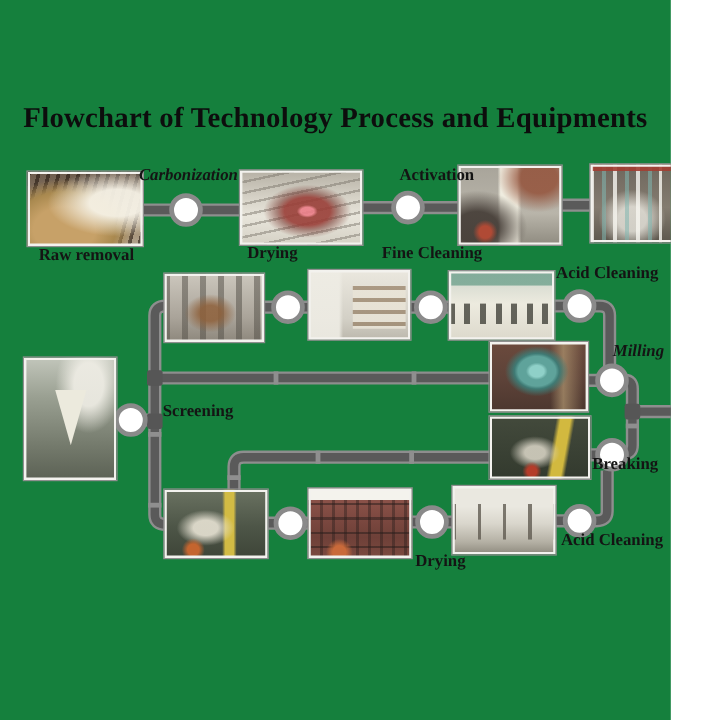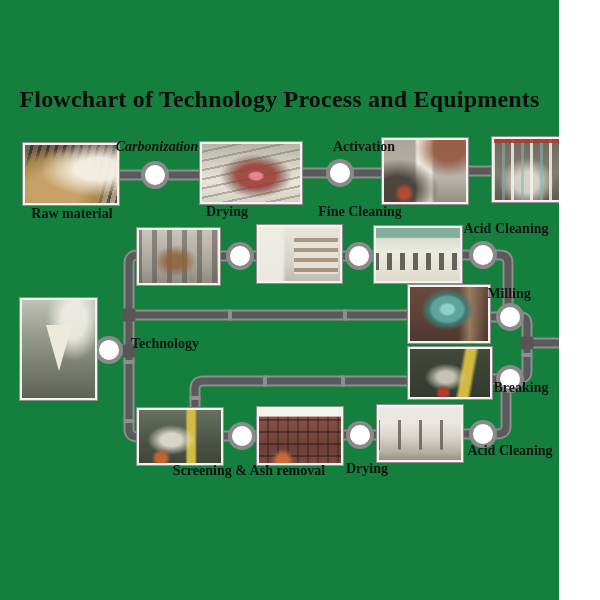--- a/index.html
+++ b/index.html
@@ -69,21 +69,21 @@
       linear-gradient(180deg,#8a5148 18%,#6e4038 70%,#7c4a40 100%);}
   .p-acid2{left:376px;top:404px;width:86px;height:57px;
     background:repeating-linear-gradient(90deg,rgba(93,88,78,.78) 0 3px,rgba(0,0,0,0) 3px 21px) 0 55%/100% 52% no-repeat,
       linear-gradient(180deg,#eae8e0 0 30%,#d9d6cc 55%,#b4b0a4 82%,#8d897d 100%);}
   
   .lbl{position:absolute;transform:translateX(-50%);font-weight:bold;font-size:14px;
        color:#141414;white-space:nowrap;}
   .l-carb{left:157px;top:139px;font-style:italic;}   .l-act{left:364px;top:139px;}
   .l-raw{left:72px;top:206px;}     .l-dry1{left:227px;top:204px;}
   .l-fine{left:360px;top:204px;text-align:center;}   .l-acid1{left:506px;top:221px;}
-  .l-mill{left:509px;top:286px;}   .l-pack{left:165px;top:336px;}
+  .l-mill{left:532px;top:286px;font-style:italic;}   .l-pack{left:165px;top:336px;}
   .l-break{left:521px;top:380px;}  .l-acid2{left:510px;top:443px;}
   .l-dry2{left:367px;top:461px;}   .l-screen{left:249px;top:463px;}
 </style>
 </head>
 <body>
 
 <div class="canvas">
 
   <div class="title">Flowchart of Technology Process and Equipments</div>
 
@@ -155,24 +155,23 @@
   <div class="photo p-break"></div>
   <div class="photo p-pack">
     <span class="cone"></span>
   </div>
   <div class="photo p-screen"></div>
   <div class="photo p-dry2"></div>
   <div class="photo p-acid2"></div>
 
   <div class="lbl l-carb">Carbonization</div>
   <div class="lbl l-act">Activation</div>
-  <div class="lbl l-raw">Raw material</div>
+  <div class="lbl l-raw">Raw removal</div>
   <div class="lbl l-dry1">Drying</div>
   <div class="lbl l-fine">Fine Cleaning</div>
   <div class="lbl l-acid1">Acid Cleaning</div>
   <div class="lbl l-mill">Milling</div>
-  <div class="lbl l-pack">Technology</div>
+  <div class="lbl l-pack">Screening</div>
   <div class="lbl l-break">Breaking</div>
   <div class="lbl l-acid2">Acid Cleaning</div>
   <div class="lbl l-dry2">Drying</div>
-  <div class="lbl l-screen">Screening &amp; Ash removal</div>
 
 </div>
 
 </body></html>

